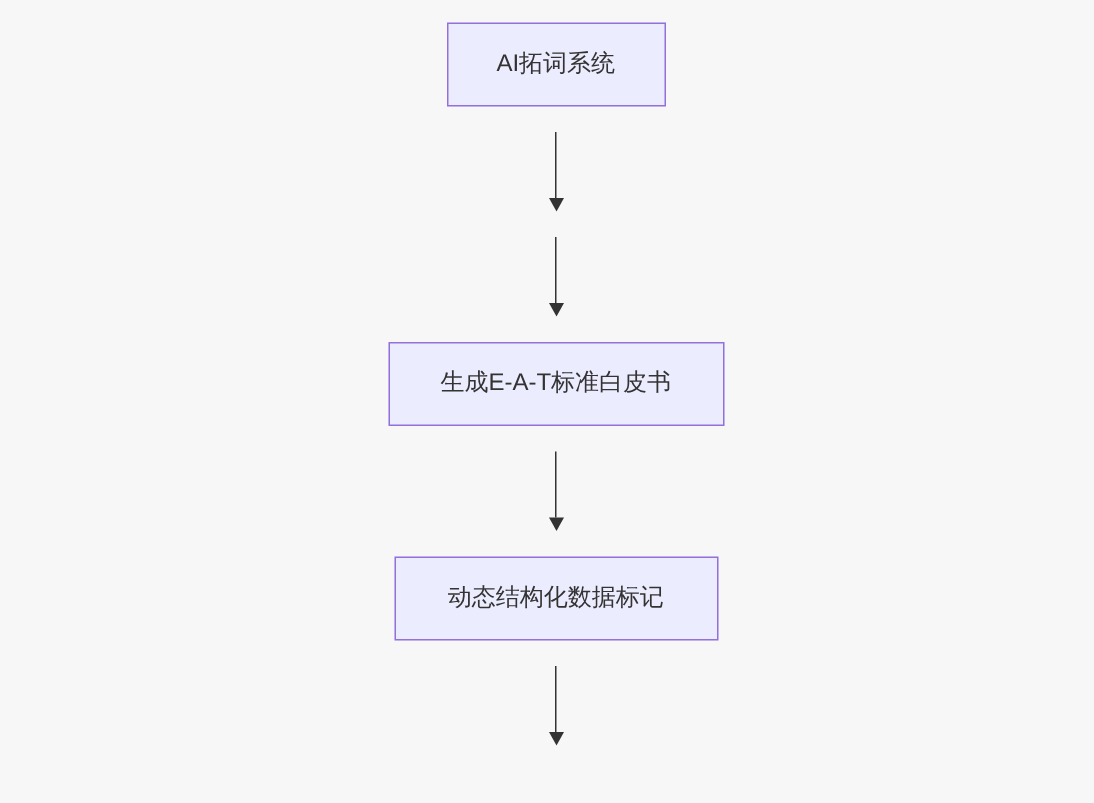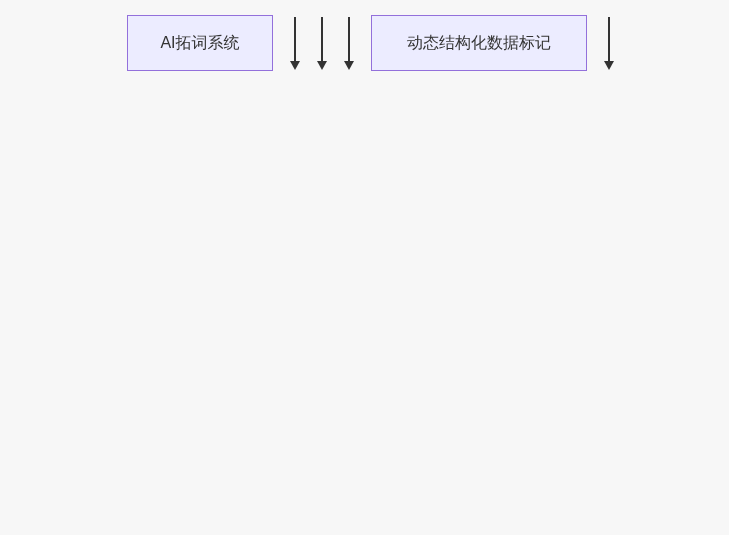--- a/index.html
+++ b/index.html
@@ -19,21 +19,21 @@
     height: 535px;
     box-sizing: border-box;
     padding-top: 15px;
     display: flex;
     flex-direction: column;
     align-items: center;
   }
   
   .flow {
     display: flex;
-    flex-direction: row;
+    flex-direction: column;
     align-items: center;
     margin-left: 12px;
     gap: 17px;
   }
   .node {
     box-sizing: border-box;
     height: 56px;
     background: var(--node-fill, #ececff);
     border: 1px solid var(--node-border, #9370db);
     color: var(--node-text, #333333);
@@ -82,20 +82,23 @@
       <div class="line"></div>
       <div class="head"></div>
     </div>
 
 
     <div class="arrow">
       <div class="line"></div>
       <div class="head"></div>
     </div>
 
+    <div class="node n3">
+      <span>生成E-A-T标准白皮书</span>
+    </div>
 
     <div class="arrow">
       <div class="line"></div>
       <div class="head"></div>
     </div>
 
     <div class="node n4">
       <span>动态结构化数据标记</span>
     </div>
 

